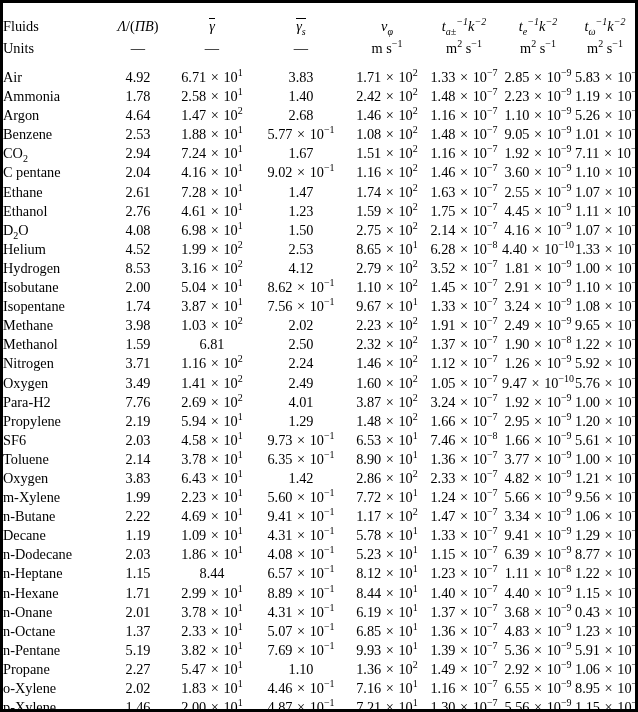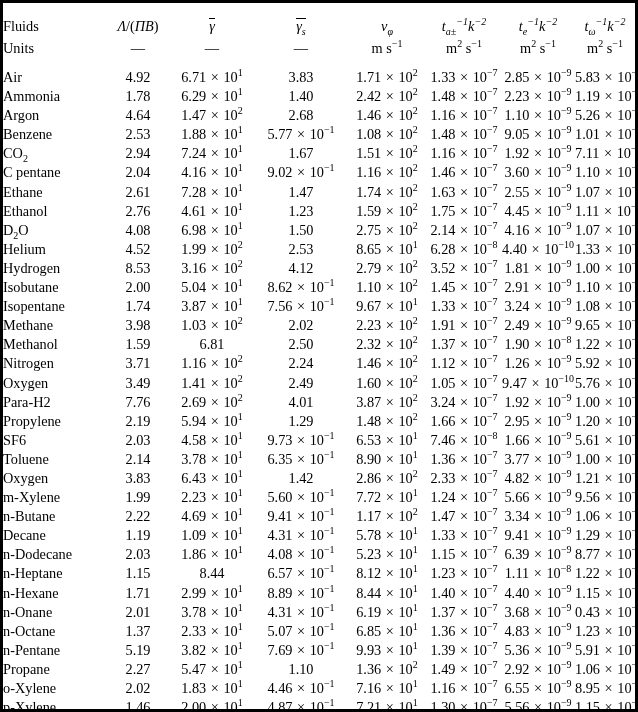--- a/index.html
+++ b/index.html
@@ -123,21 +123,21 @@
           <td class="num"><span class="mantissa">6.71</span><span class="times"> × </span>10<sup>1</sup></td>
           <td class="num"><span class="mantissa">3.83</span></td>
           <td class="num"><span class="mantissa">1.71</span><span class="times"> × </span>10<sup>2</sup></td>
           <td class="num"><span class="mantissa">1.33</span><span class="times"> × </span>10<sup>−7</sup></td>
           <td class="num"><span class="mantissa">2.85</span><span class="times"> × </span>10<sup>−9</sup></td>
           <td class="num"><span class="mantissa">5.83</span><span class="times"> × </span>10<sup>−8</sup></td>
         </tr>
         <tr>
           <td class="name">Ammonia</td>
           <td class="num">1.78</td>
-          <td class="num"><span class="mantissa">6.29</span><span class="times"> × </span>10<sup>1</sup></td>
+          <td class="num"><span class="mantissa">2.58</span><span class="times"> × </span>10<sup>1</sup></td>
           <td class="num"><span class="mantissa">1.40</span></td>
           <td class="num"><span class="mantissa">2.42</span><span class="times"> × </span>10<sup>2</sup></td>
           <td class="num"><span class="mantissa">1.48</span><span class="times"> × </span>10<sup>−7</sup></td>
           <td class="num"><span class="mantissa">2.23</span><span class="times"> × </span>10<sup>−9</sup></td>
           <td class="num"><span class="mantissa">1.19</span><span class="times"> × </span>10<sup>−7</sup></td>
         </tr>
         <tr>
           <td class="name">Argon</td>
           <td class="num">4.64</td>
           <td class="num"><span class="mantissa">1.47</span><span class="times"> × </span>10<sup>2</sup></td>

